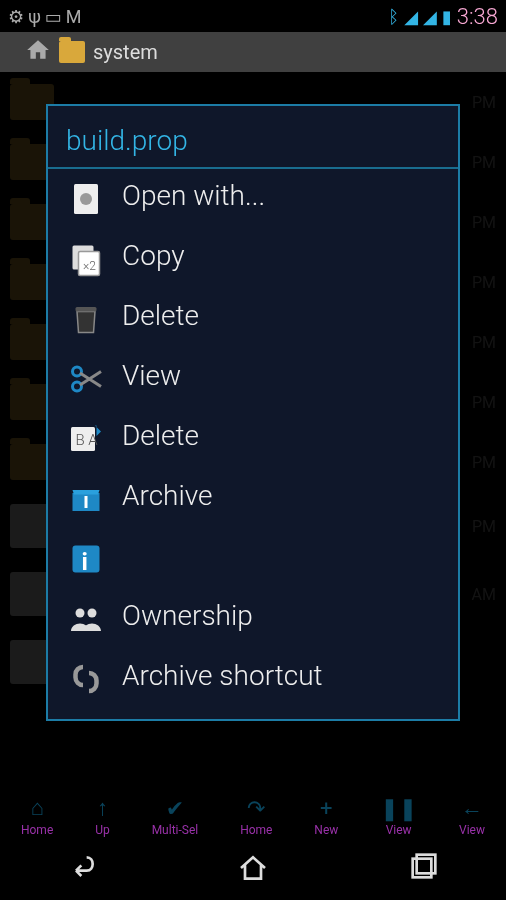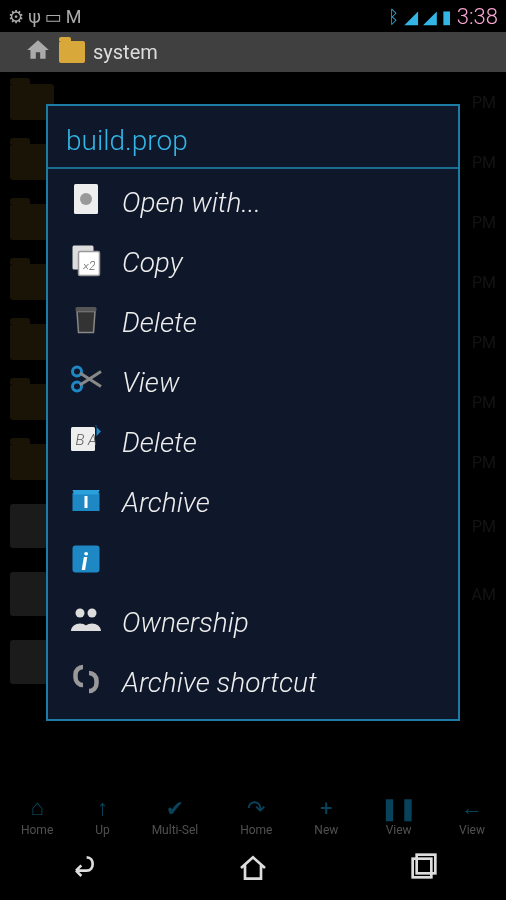--- a/index.html
+++ b/index.html
@@ -70,21 +70,21 @@
   bottom: 58px;
   left: 0; right: 0;
   height: 52px;
   background: #000;
   display: flex;
   justify-content: space-around;
   align-items: center;
 }
 .tool-btn { display:flex; flex-direction:column; align-items:center; gap:2px; color:#0e5a7a; font-size:12px; opacity:0.7; }
 .tool-icon { font-size: 22px; color:#0e6082; }
-.tool-lbl { font-size: 12px; color:#737373; }
+.tool-lbl { font-size: 12px; color:#d946ef; }
 
 .nav-bar {
   position: absolute;
   bottom: 0; left: 0; right: 0;
   height: 58px;
   background: #000;
   display: flex;
   justify-content: space-around;
   align-items: center;
 }
@@ -103,27 +103,26 @@
 }
 .dialog-title {
   color: #33b5e5;
   font-size: 28px;
   font-weight: 300;
   padding: 4px 18px 10px 18px;
   border-bottom: 2px solid #196d8f;
 }
 .dialog-item {
   display: flex;
-  align-items: flex-end;
+  align-items: flex-start;
   gap: 16px;
   padding: 10px 18px;
   color: #eee;
   font-size: 28px;
   font-weight: 300;
-  font-style: italic;
 }
 .di-icon { width: 40px; height: 40px; display:flex; align-items:center; justify-content:center; font-size: 28px; }
 </style>
 </head>
 <body>
 
 <div class="status-bar">
   <div class="status-left">
     <span class="ico">⚙</span>
     <span class="ico">ψ</span>

